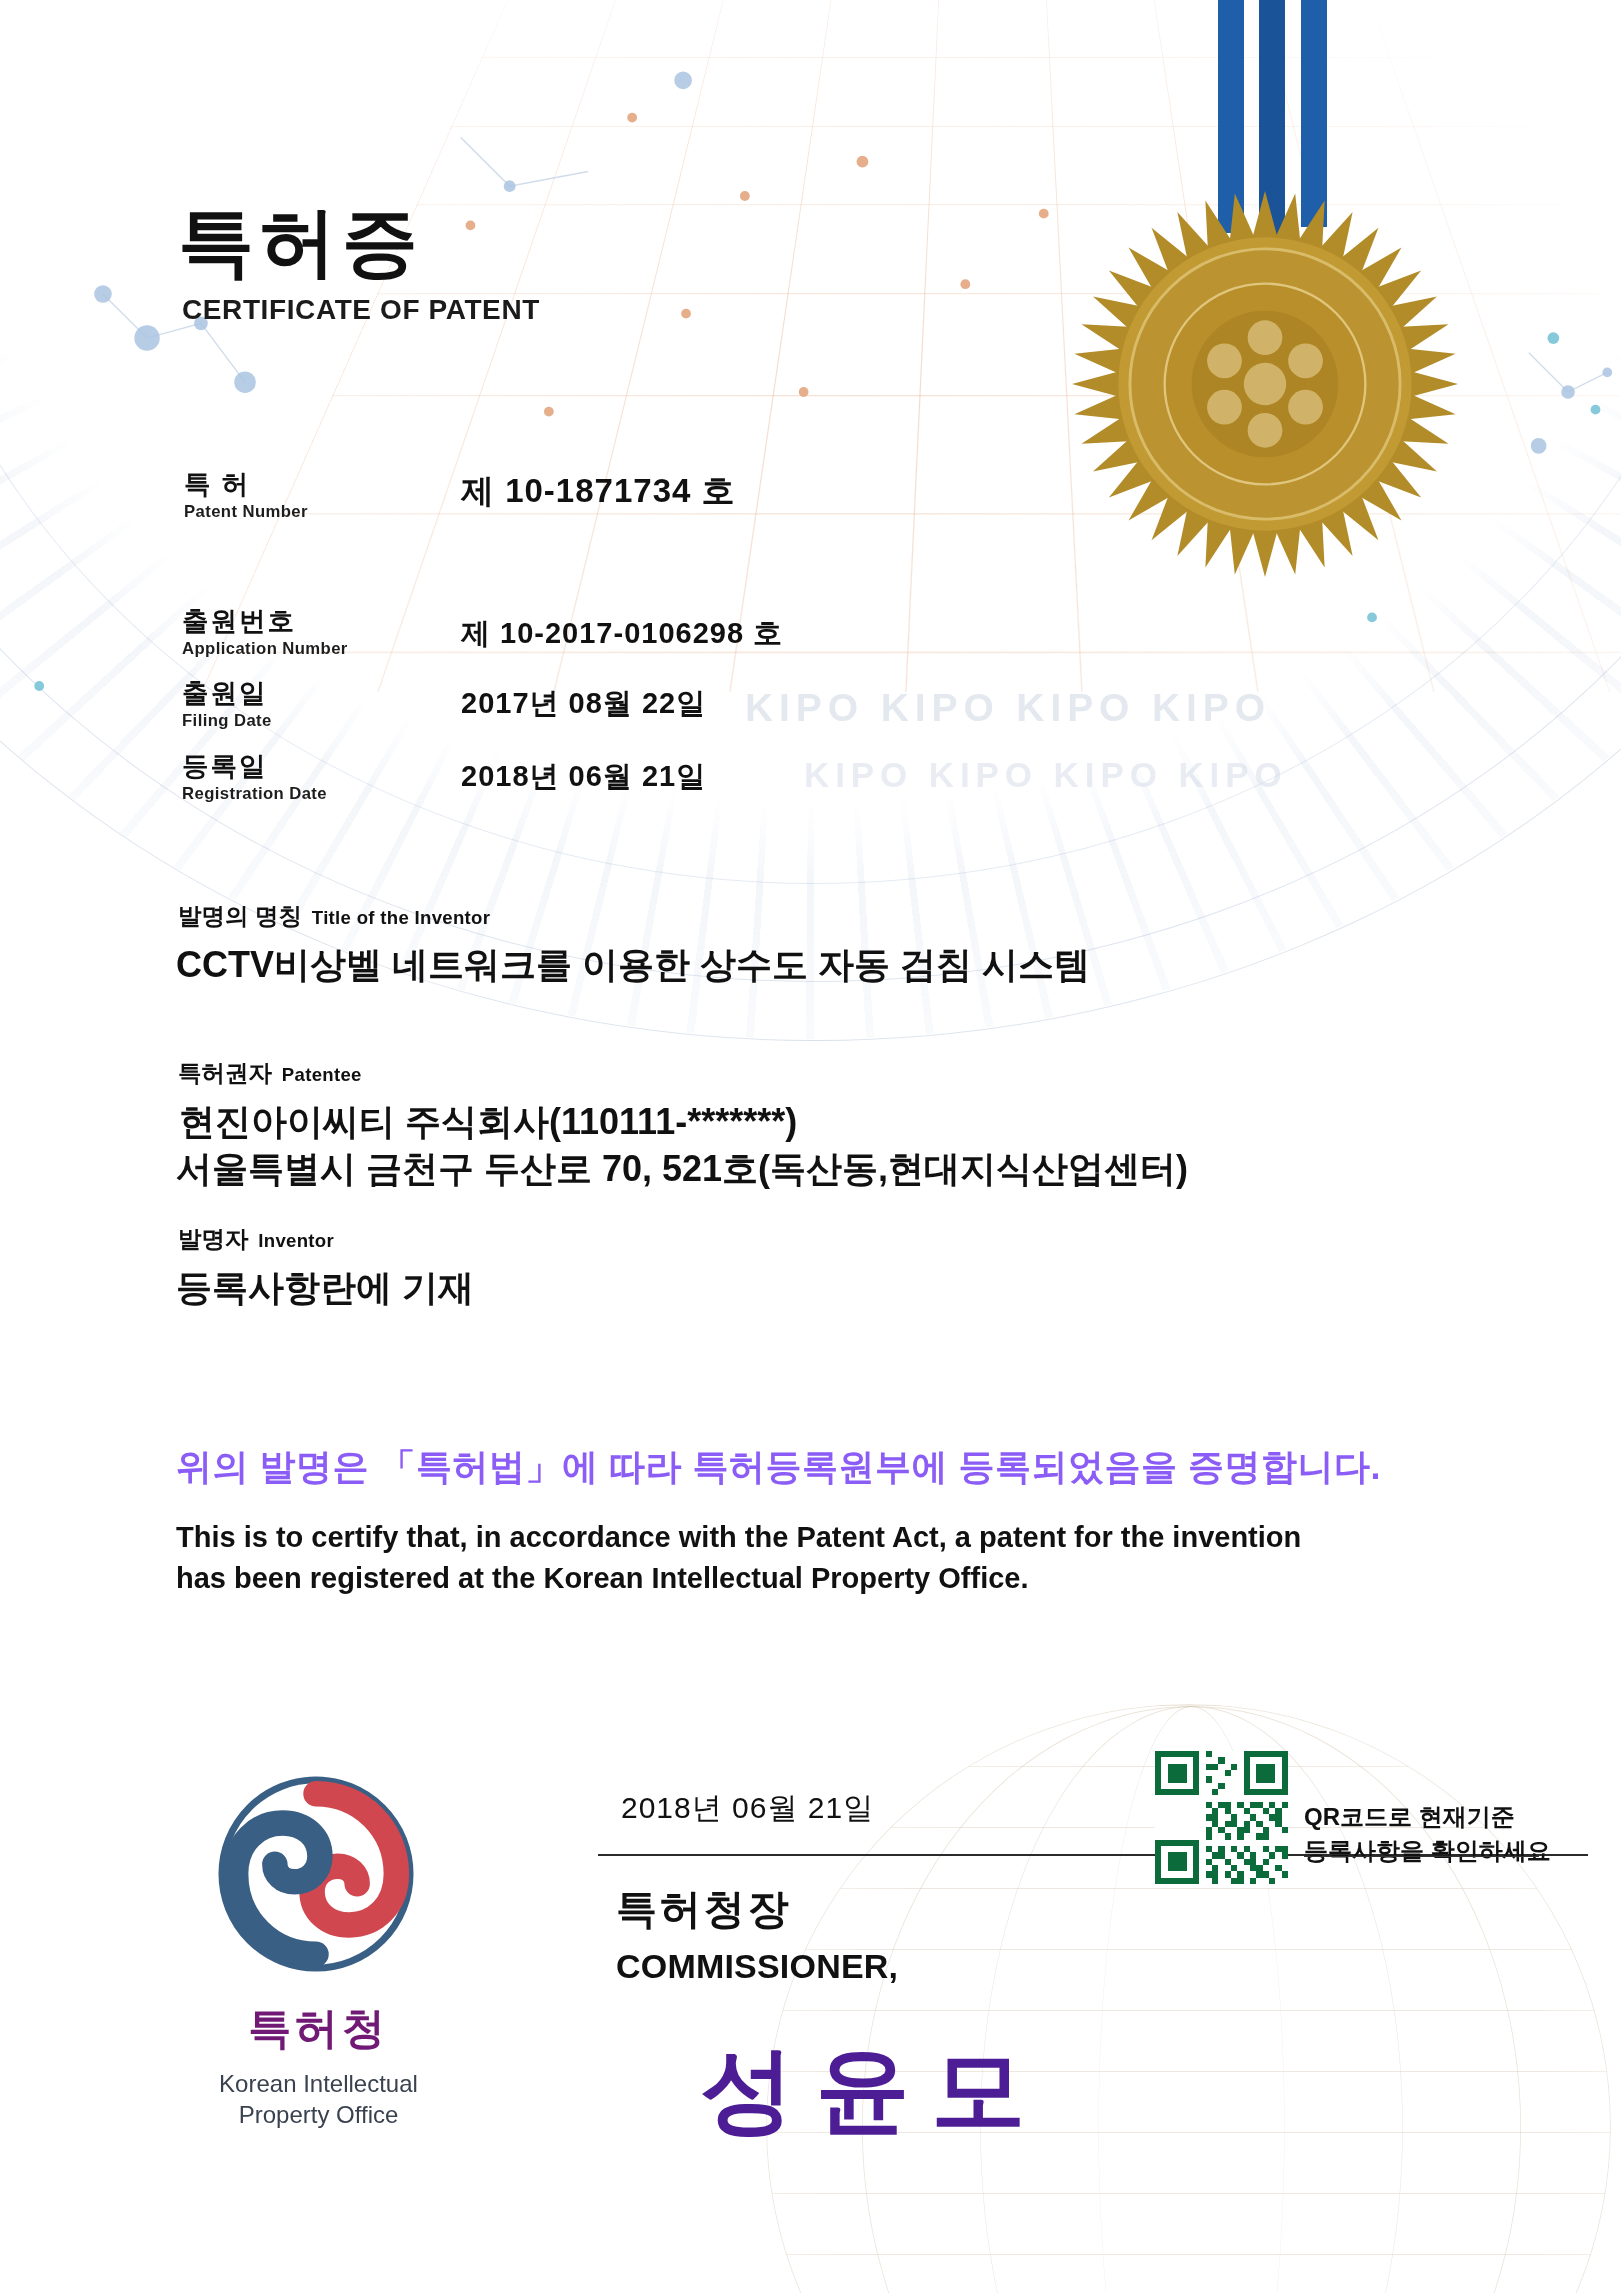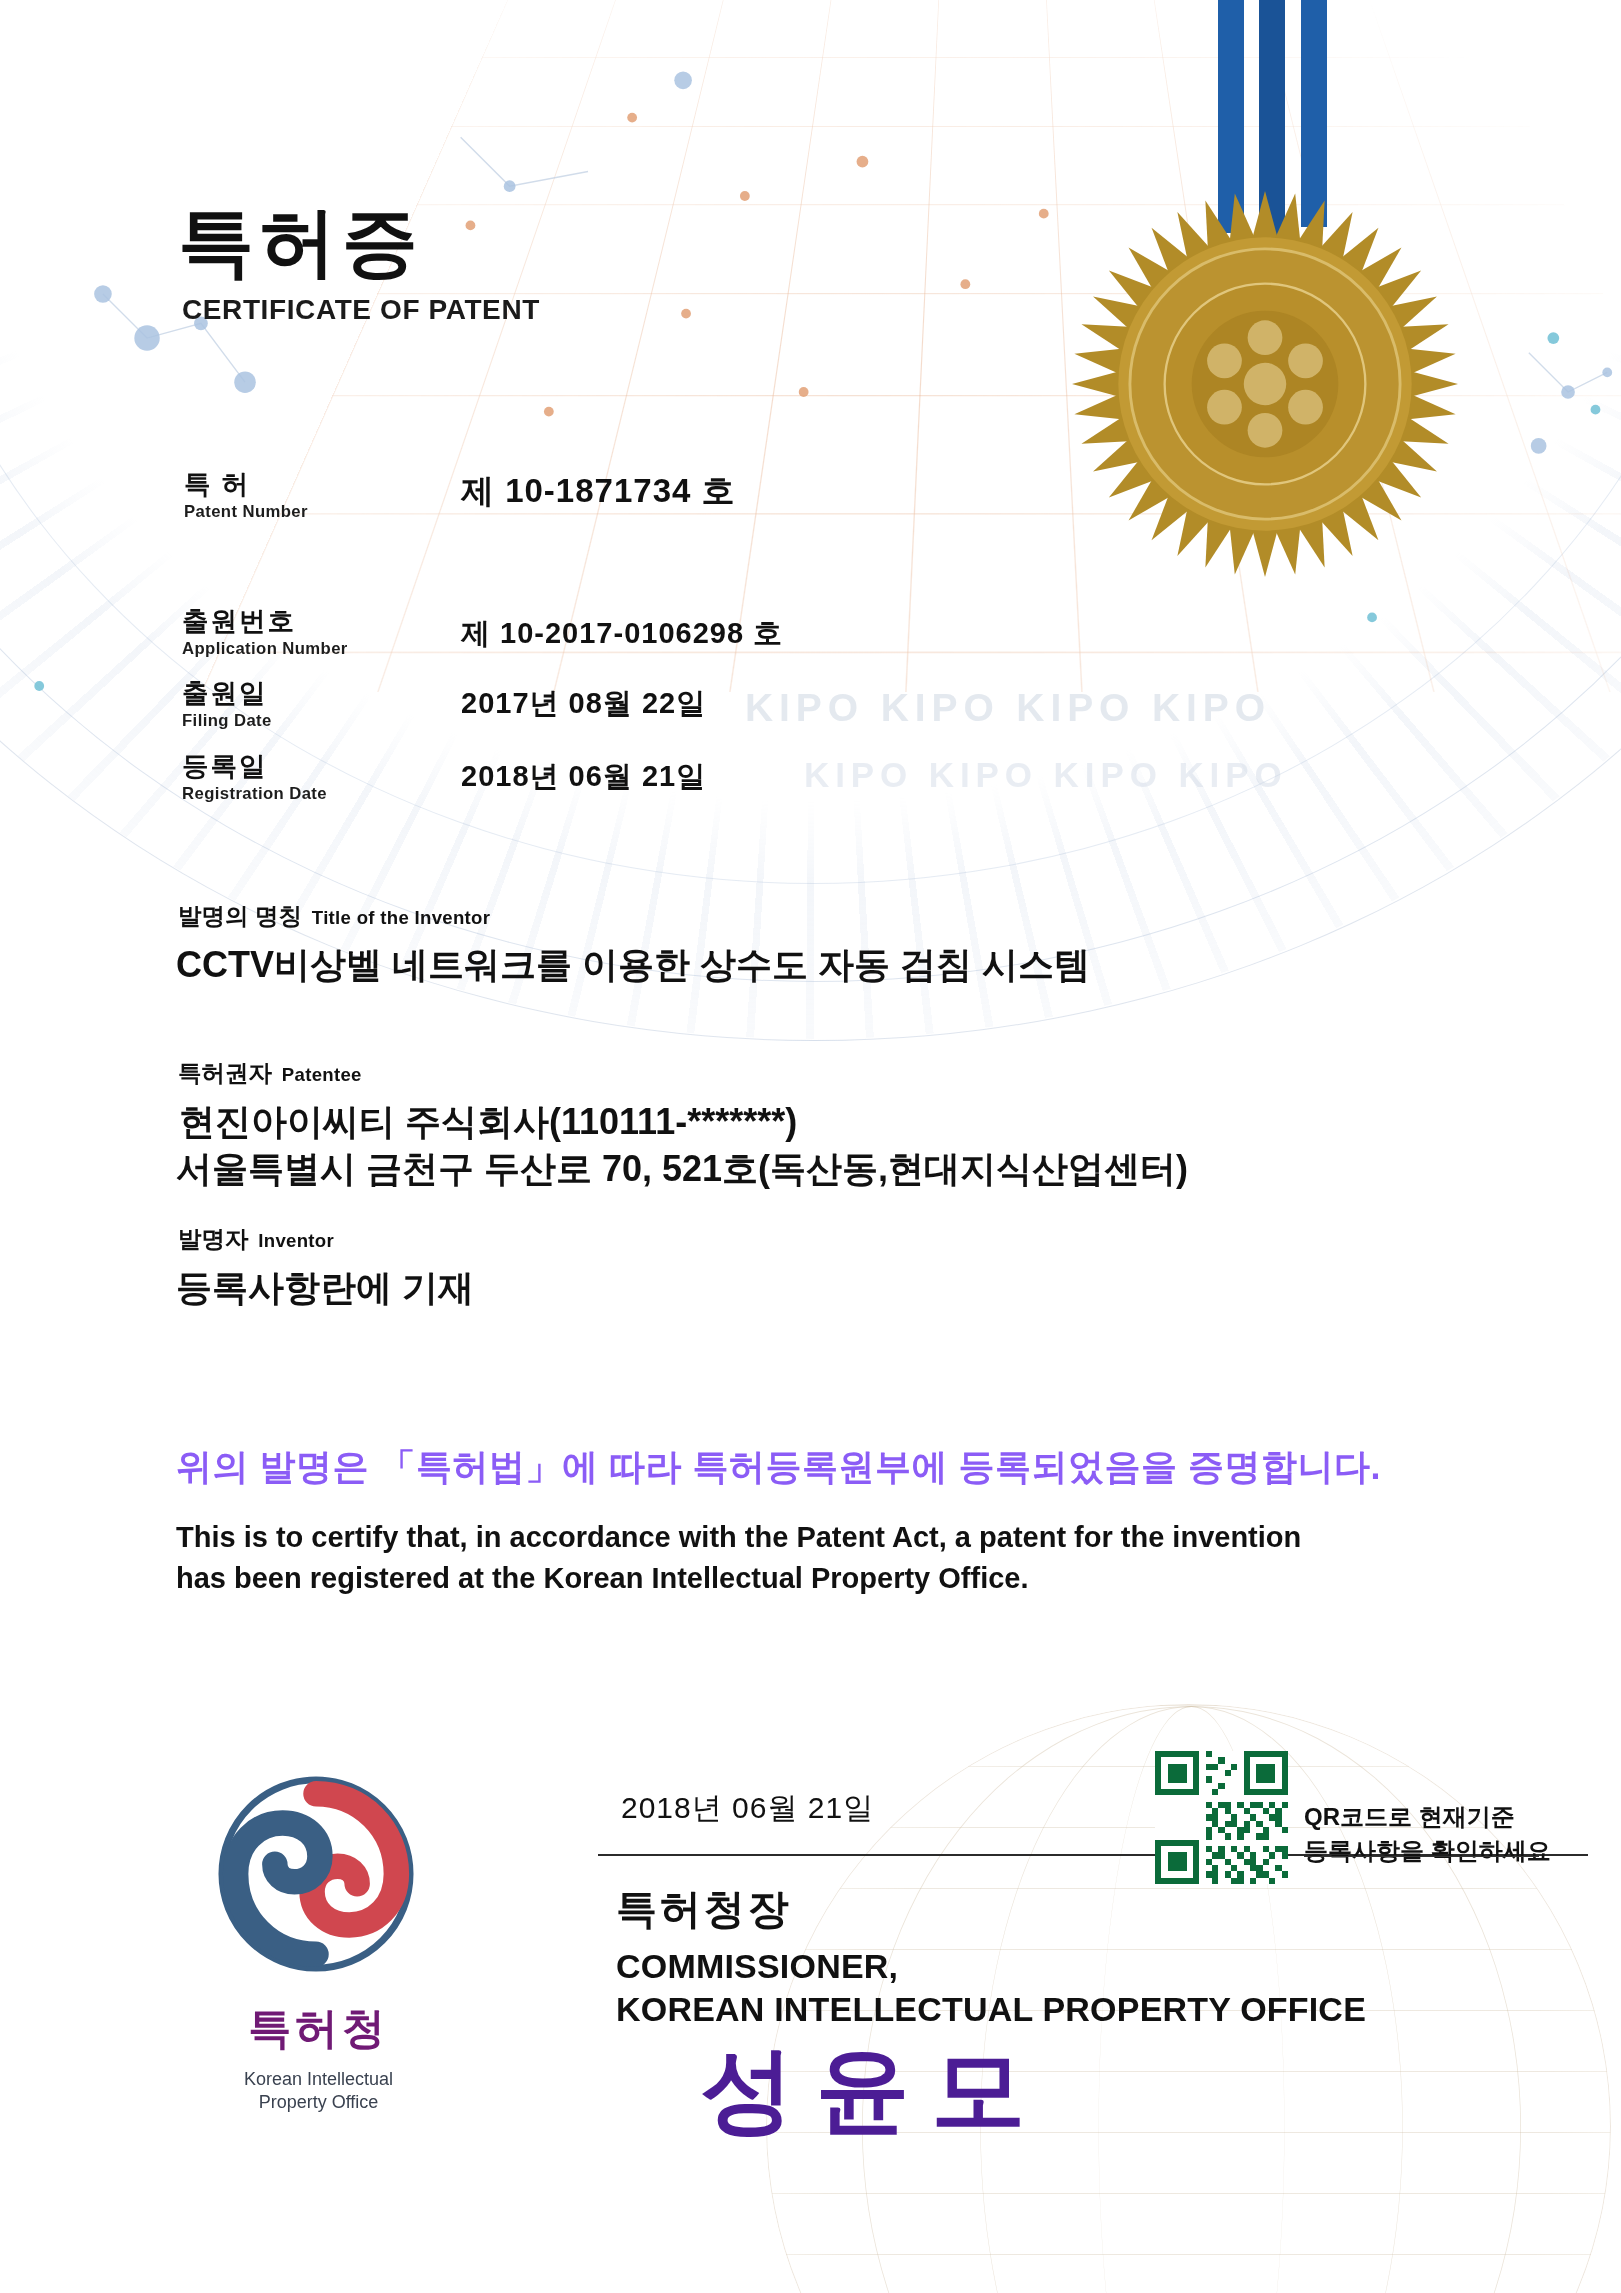--- a/index.html
+++ b/index.html
@@ -308,21 +308,21 @@
     font-weight: bold;
     letter-spacing: 3.9px;
     color: #701a75;
   }
   .org-en {
     position: absolute;
     left: 157px;
     top: 2068px;
     width: 323px;
     text-align: center;
-    font-size: 18px;
+    font-size: 24px;
     line-height: 1.3;
     color: #3a4250;
   }
 </style>
 </head>
 <body>
 
 <div id="page">
 
   <div class="bg-layer">
@@ -514,21 +514,20 @@
   <div class="org-en">
     <div>Korean Intellectual</div>
     <div>Property Office</div>
   </div>
 
   <div class="issue-date">2018년 06월 21일</div>
   <div class="sig-rule"></div>
   <div class="commissioner-ko">특허청장</div>
   <div class="commissioner-en">
     <div>COMMISSIONER,</div>
-    <div>KOREAN INTELLECTUAL PROPERTY OFFICE</div>
   </div>
   <div class="signature">성윤모</div>
 
   <svg class="qr" viewBox="0 0 21 21" shape-rendering="crispEdges">
     <rect width="21" height="21" fill="#ffffff"></rect>
     <g fill="#0b6b3a">
       <rect x="0" y="0" width="7" height="1"></rect>
         <rect x="0" y="6" width="7" height="1"></rect>
       <rect x="0" y="0" width="1" height="7"></rect>
         <rect x="6" y="0" width="1" height="7"></rect>

